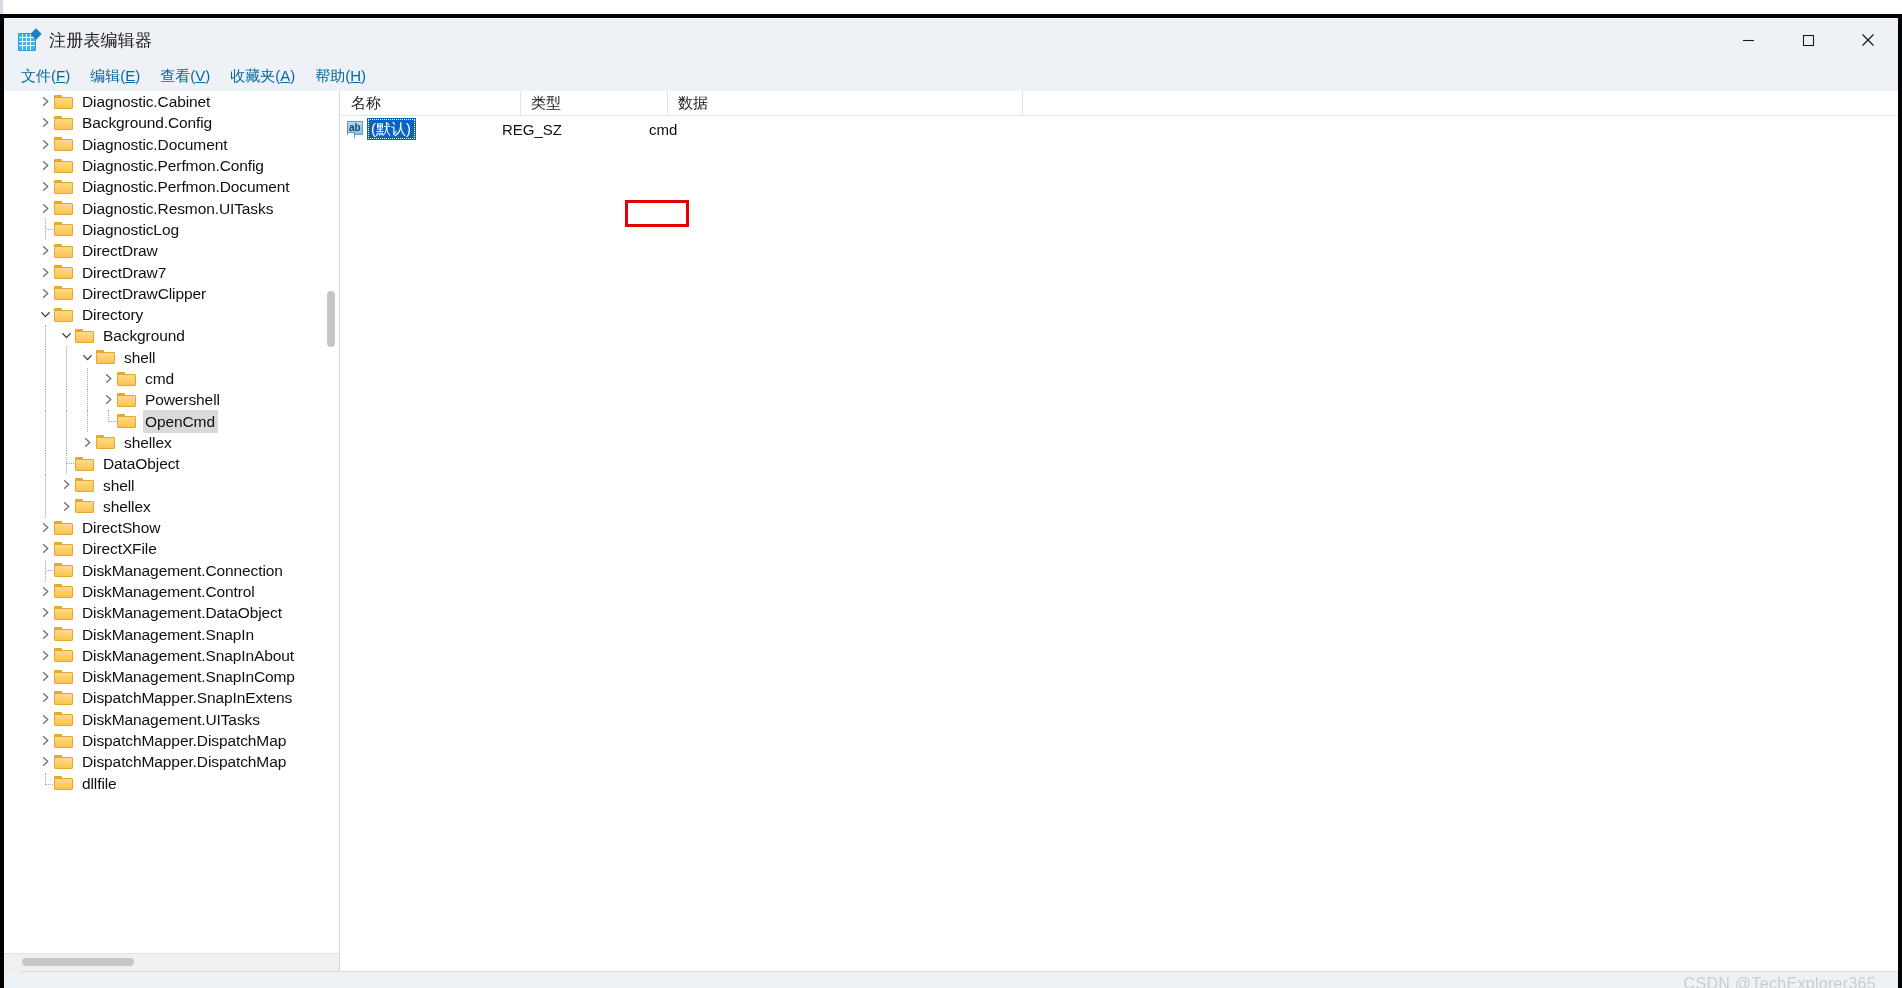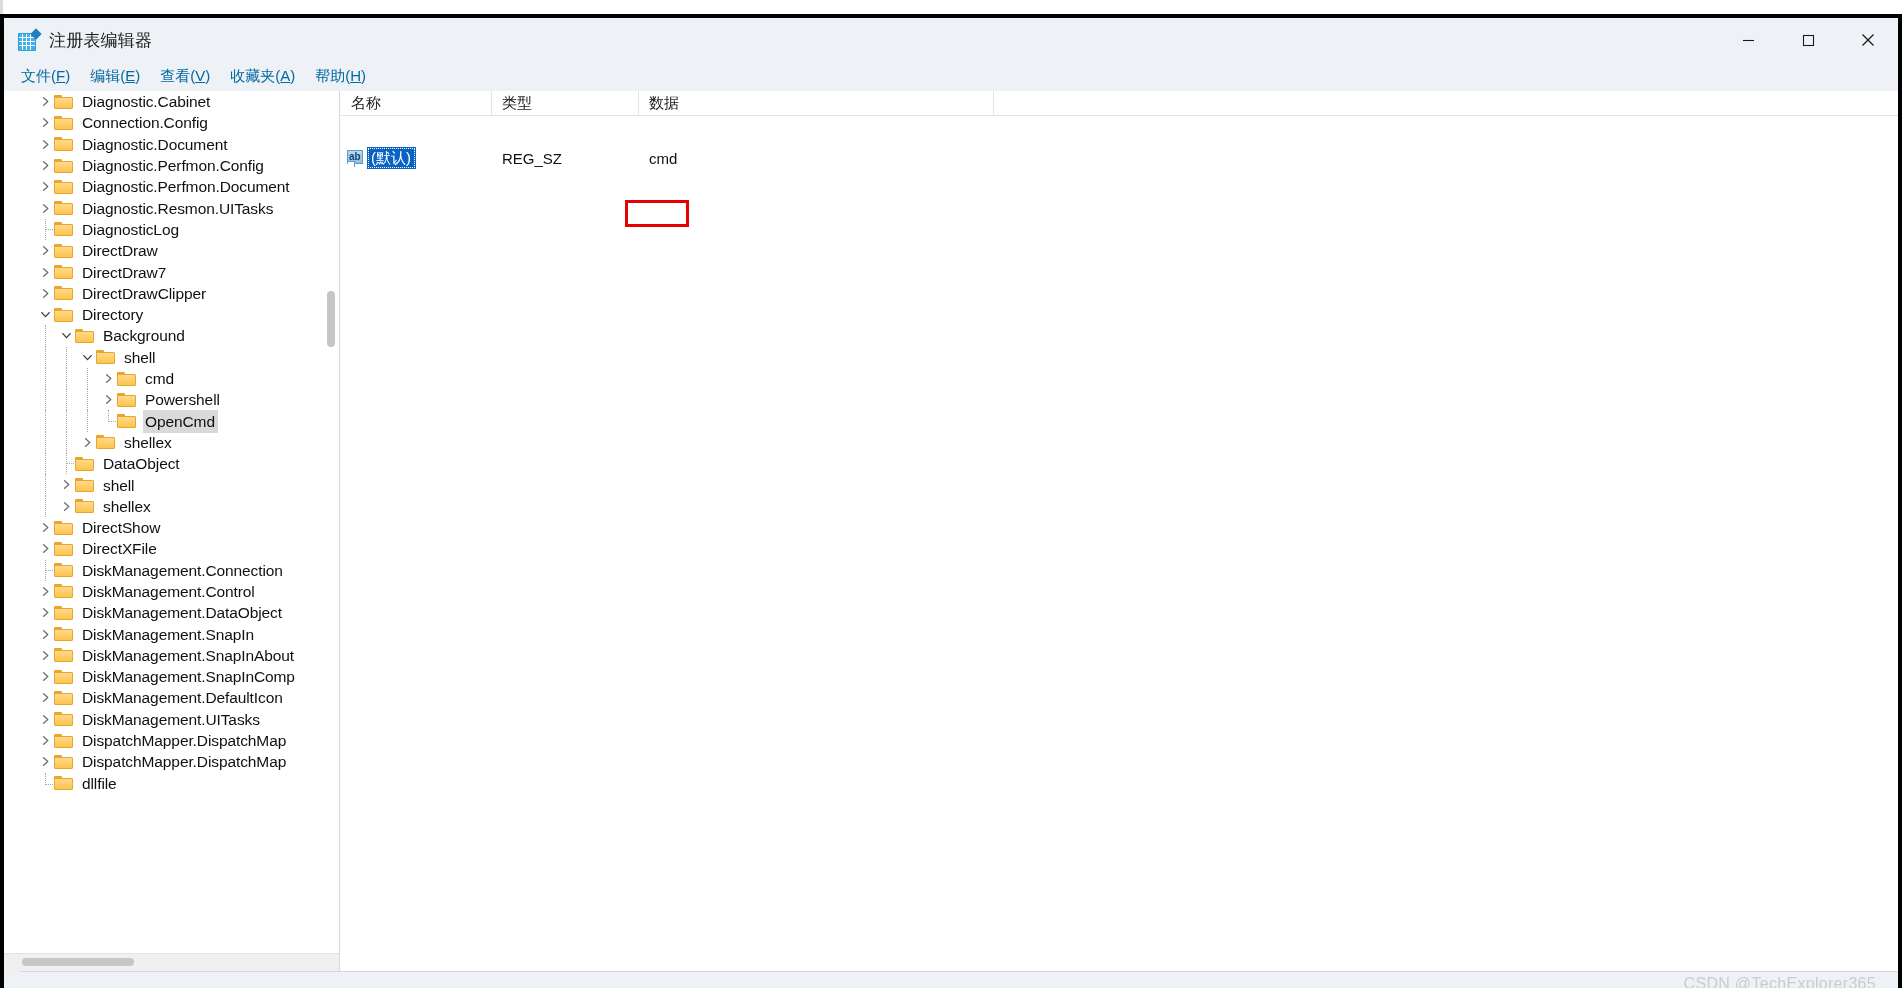--- a/index.html
+++ b/index.html
@@ -308,28 +308,27 @@
   .vh-cell {
     font-size: 15px;
     color: #1b1b1b;
     padding-left: 10px;
     box-sizing: border-box;
     height: 24px;
     line-height: 24px;
     border-right: 1px solid #e3e3e3;
     white-space: nowrap;
   }
-  .vh-name { width: 151px; }
+  .vh-name { width: 180px; }
   .vh-type { width: 147px; }
   .vh-data { width: 355px; }
   .vh-filler { flex: 1; border-right: none; }
 
   .value-rows {
     position: relative;
-    margin-top: 29px;
   }
   .value-row {
     height: 26px;
     display: flex;
     align-items: center;
     position: relative;
   }
   .vr-name {
     width: 151px;
     display: flex;
@@ -499,21 +498,21 @@
                 <div style="width: 33px; min-width: 33px;"></div>
                 <div class="twisty">
                   <svg width="11" height="11" viewBox="0 0 11 11">
                     <polyline points="3.6,1.8 7.8,5.5 3.6,9.2" fill="none" stroke="#6d6d6d" stroke-width="1.3" stroke-linecap="round" stroke-linejoin="round"></polyline>
                   </svg>
                 </div>
                 <div class="folder">
                   <div class="tab"></div>
                   <div class="body"></div>
                 </div>
-                <div class="tree-label">Connection.Config</div>
+                <div class="tree-label">Background.Config</div>
               </div>
               <div class="tree-row">
                 <div style="width: 33px; min-width: 33px;"></div>
                 <div class="twisty">
                   <svg width="11" height="11" viewBox="0 0 11 11">
                     <polyline points="3.6,1.8 7.8,5.5 3.6,9.2" fill="none" stroke="#6d6d6d" stroke-width="1.3" stroke-linecap="round" stroke-linejoin="round"></polyline>
                   </svg>
                 </div>
                 <div class="folder">
                   <div class="tab"></div>
@@ -855,21 +854,21 @@
                 <div style="width: 33px; min-width: 33px;"></div>
                 <div class="twisty">
                   <svg width="11" height="11" viewBox="0 0 11 11">
                     <polyline points="3.6,1.8 7.8,5.5 3.6,9.2" fill="none" stroke="#6d6d6d" stroke-width="1.3" stroke-linecap="round" stroke-linejoin="round"></polyline>
                   </svg>
                 </div>
                 <div class="folder">
                   <div class="tab"></div>
                   <div class="body"></div>
                 </div>
-                <div class="tree-label">DiskManagement.DefaultIcon</div>
+                <div class="tree-label">DispatchMapper.SnapInExtens</div>
               </div>
               <div class="tree-row">
                 <div style="width: 33px; min-width: 33px;"></div>
                 <div class="twisty">
                   <svg width="11" height="11" viewBox="0 0 11 11">
                     <polyline points="3.6,1.8 7.8,5.5 3.6,9.2" fill="none" stroke="#6d6d6d" stroke-width="1.3" stroke-linecap="round" stroke-linejoin="round"></polyline>
                   </svg>
                 </div>
                 <div class="folder">
                   <div class="tab"></div>

